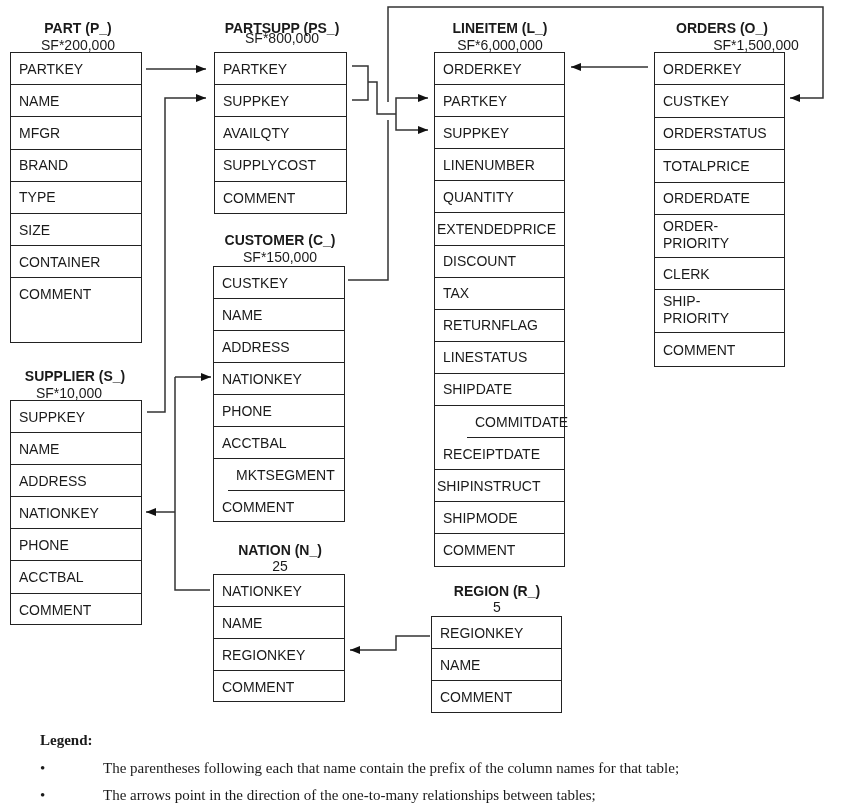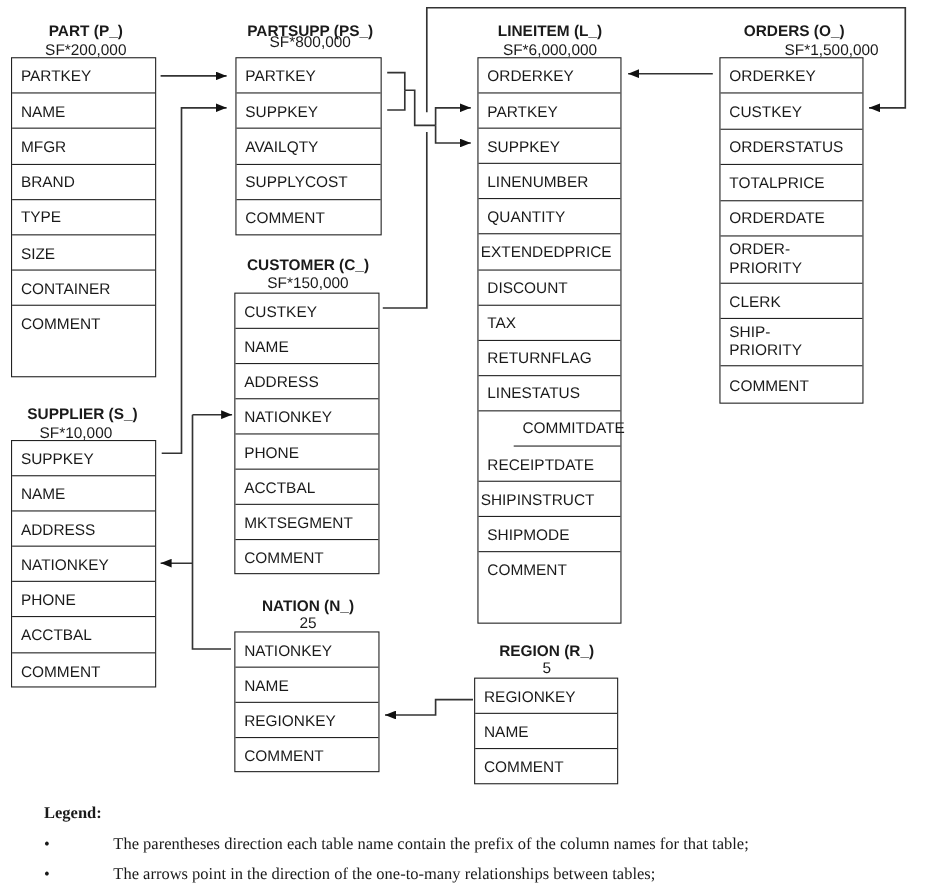--- a/index.html
+++ b/index.html
@@ -132,20 +132,23 @@
       </div>
       <div class="row" style="height: 32.1px;">
         <span>TAX</span>
       </div>
       <div class="row" style="height: 32.1px;">
         <span>RETURNFLAG</span>
       </div>
       <div class="row" style="height: 32.1px;">
         <span>LINESTATUS</span>
       </div>
+      <div class="row" style="height: 32.1px;">
+        <span>SHIPDATE</span>
+      </div>
       <div class="row" style="height: 32.1px; margin-left: 32px;">
         <span>COMMITDATE</span>
       </div>
       <div class="row" style="height: 32.1px;">
         <span>RECEIPTDATE</span>
       </div>
       <div class="row tight" style="height: 32.1px;">
         <span>SHIPINSTRUCT</span>
       </div>
       <div class="row" style="height: 32.1px;">
@@ -208,21 +211,21 @@
       </div>
       <div class="row" style="height: 32px;">
         <span>NATIONKEY</span>
       </div>
       <div class="row" style="height: 32px;">
         <span>PHONE</span>
       </div>
       <div class="row" style="height: 32px;">
         <span>ACCTBAL</span>
       </div>
-      <div class="row" style="height: 32px;">
+      <div class="row" style="height: 32px; margin-left: 14px;">
         <span>MKTSEGMENT</span>
       </div>
       <div class="row" style="height: 32px;">
         <span>COMMENT</span>
       </div>
     </div>
 </div>
 
 <div class="tbl">
   <div class="tbl-title" style="left:10px;top:368px;width:130px;">SUPPLIER (S_)</div>
@@ -284,19 +287,19 @@
       <div class="row" style="height: 32px;">
         <span>COMMENT</span>
       </div>
     </div>
 </div>
 
 <div class="legend">
   <div class="legend-title">Legend:</div>
   <div class="legend-item">
     <span class="bullet">•</span>
-    <span>The parentheses direction each table name contain the prefix of the column names for that table;</span>
+    <span>The parentheses following each that name contain the prefix of the column names for that table;</span>
   </div>
   <div class="legend-item">
     <span class="bullet">•</span>
     <span>The arrows point in the direction of the one-to-many relationships between tables;</span>
   </div>
 </div>
 
 </body></html>

